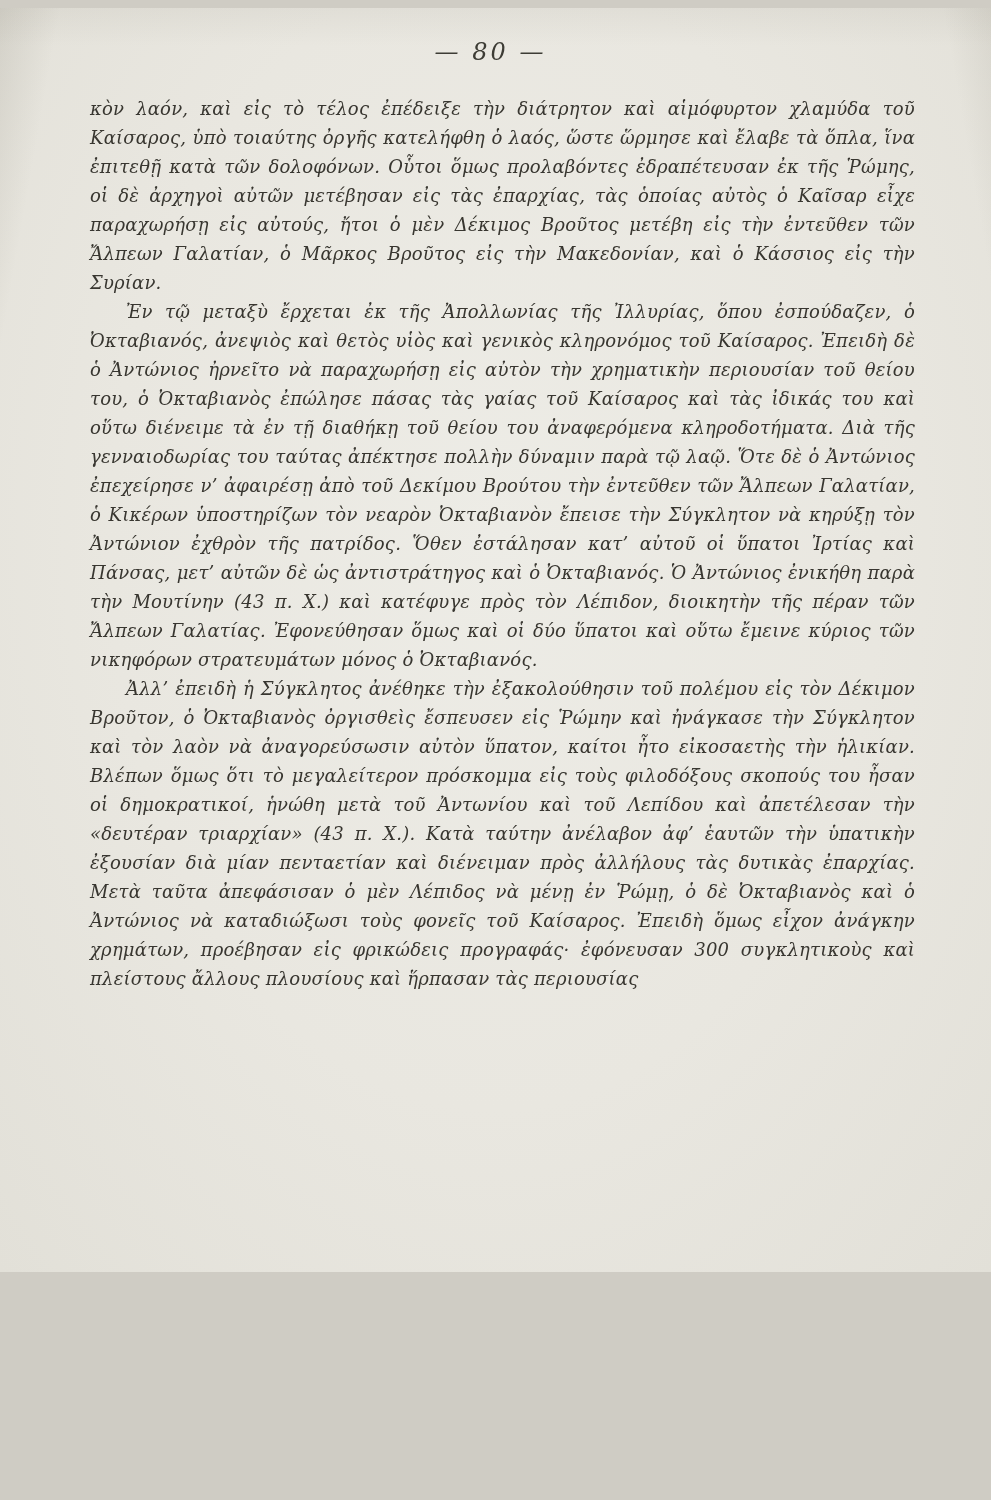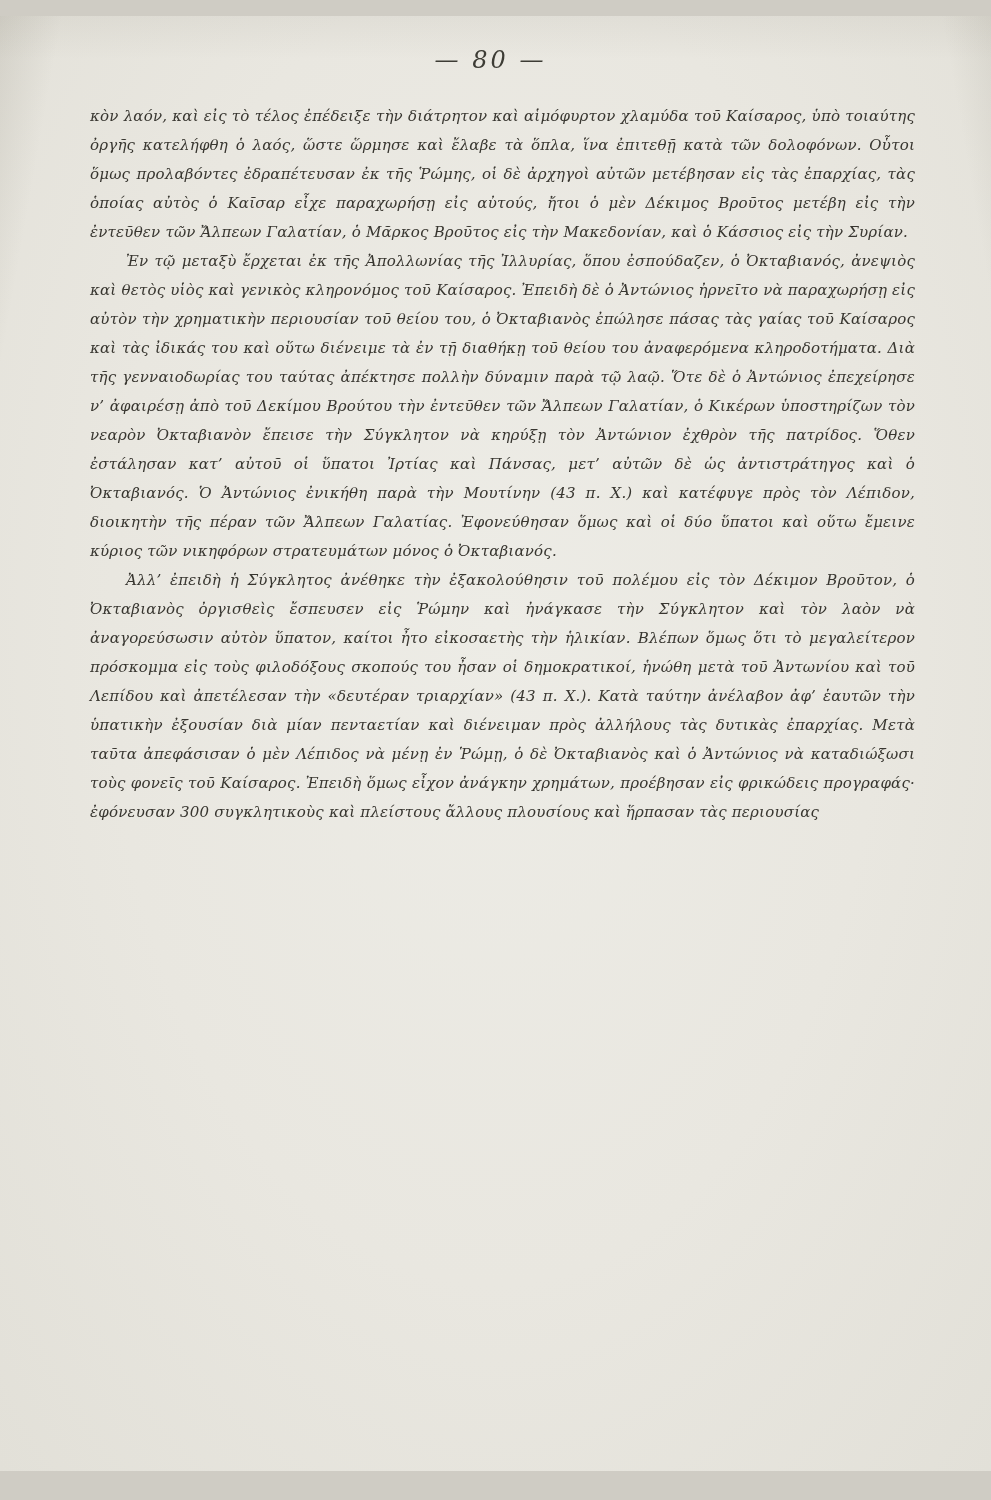--- a/index.html
+++ b/index.html
@@ -3,22 +3,22 @@
 <meta charset="utf-8">
 <style>
   html, body {
     margin: 0;
     padding: 0;
     background: #cfccc4;
   }
   .page {
     position: relative;
     width: 991px;
-    height: 1455px;
-    margin: 16px auto;
+    height: 1264px;
+    margin: 8px auto;
     overflow: hidden;
     box-sizing: border-box;
     background-color: #eae8e1;
     background-image:
       linear-gradient(100deg, rgba(110,105,90,0.14) 0%, rgba(110,105,90,0.0) 5%),
       linear-gradient(260deg, rgba(110,105,90,0.10) 0%, rgba(110,105,90,0.0) 4%),
       linear-gradient(180deg, rgba(120,115,100,0.08) 0%, rgba(120,115,100,0.0) 3%),
       radial-gradient(ellipse at 50% 42%, #edece6 0%, #e9e7e0 55%, #e2e0d8 100%);
   }
   .page-header {
@@ -34,21 +34,21 @@
     color: #3d3c35;
   }
   .text-block {
     position: absolute;
     top: 86px;
     left: 90px;
     right: 76px;
     text-align: justify;
     font-family: "DejaVu Serif", serif;
     font-style: italic;
-    font-size: 15px;
+    font-size: 18px;
     line-height: 29px;
     color: #383630;
     letter-spacing: 0.2px;
   }
   .text-block p {
     margin: 0;
     padding: 0;
   }
   .para-indent {
     text-indent: 36px;

